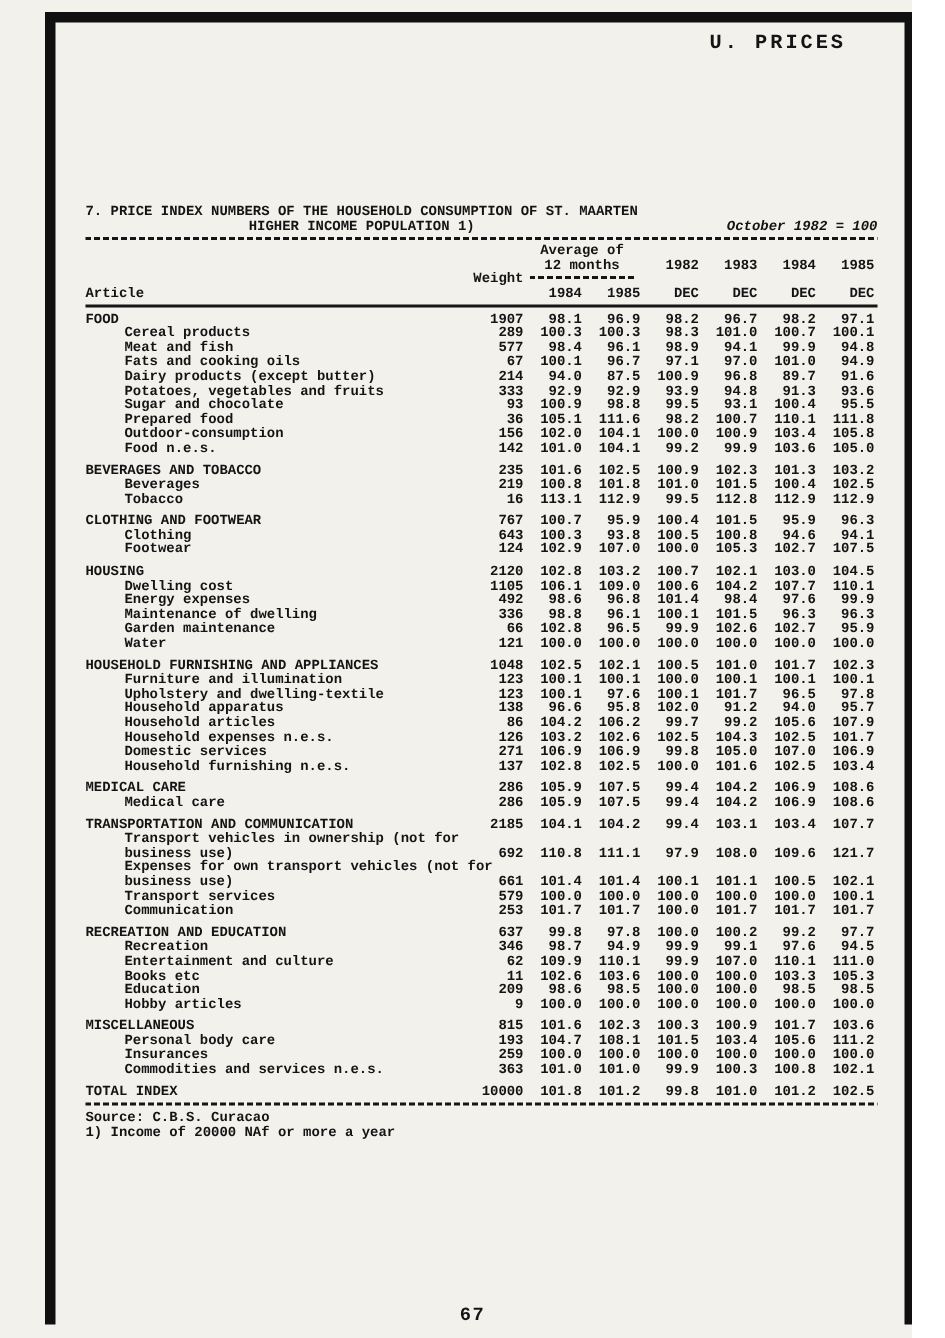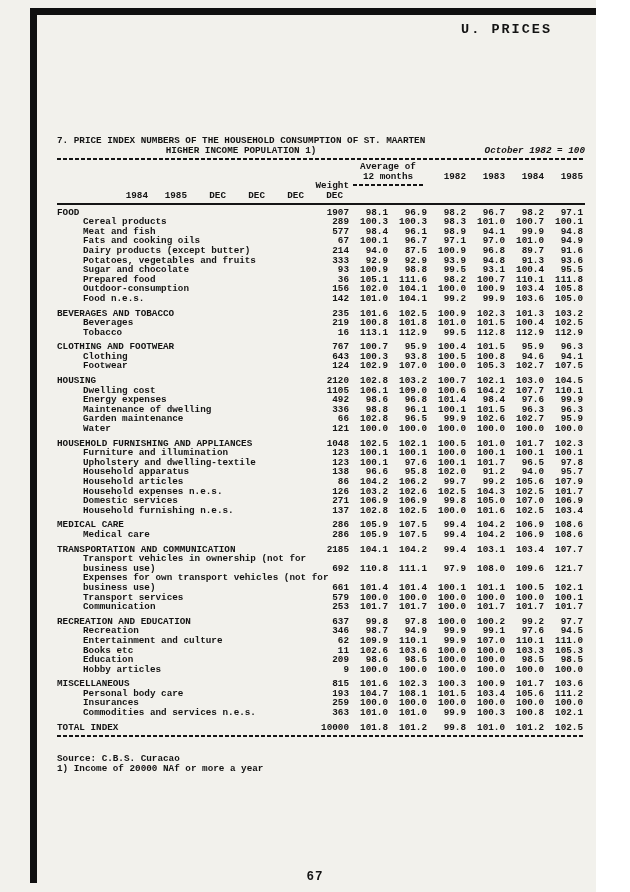--- a/index.html
+++ b/index.html
@@ -3,24 +3,23 @@
 <meta charset="utf-8">
 <style>
   html,body{margin:0;padding:0;}
   body{
     width:630px;height:892px;
     background:#efedе8;
     font-family:"Liberation Mono","DejaVu Sans Mono",monospace;
     color:#141414;
   }
   .page{
-    position:relative;width:552px;height:892px;
+    position:relative;width:608px;height:892px;
     background:#f2f1ec;overflow:hidden;
     font-weight:bold;
-    padding-left:44px;
   }
   
   .frame{
     position:absolute;left:30px;top:8px;width:566px;height:868px;
     border-top:7px solid #101010;
     border-left:7px solid #101010;
     border-right:5px solid #101010;
     pointer-events:none;
   }
   .hdr{
@@ -44,21 +43,21 @@
   .row.blank{height:5px;}
   .c-article{width:240px;overflow:visible;}
   .row.ind .c-article{padding-left:26px;width:214px;}
   .c-w{width:52px;text-align:right;}
   .c-n{width:39px;text-align:right;}
   .avg-center{width:78px;text-align:center;}
   .avg-dash{
     width:70px;height:2px;margin:3px auto 4px auto;
     background:repeating-linear-gradient(to right,#151515 0 4px,transparent 4px 6px);
   }
-  .footer{margin-top:17px;}
+  .footer{margin-top:3px;}
   .footer div{white-space:nowrap;}
   .pageno{
     position:absolute;top:870px;left:0;width:630px;text-align:center;
     font-size:12.5px;font-weight:bold;letter-spacing:1px;
   }
 </style>
 </head>
 <body>
 
 <div class="page">
@@ -106,20 +105,21 @@
         <div class="avg-center">
             <div class="avg-dash"></div>
           </div>
         <div class="c-n"></div>
           <div class="c-n"></div>
           <div class="c-n"></div>
           <div class="c-n"></div>
       </div>
 
       <div class="row">
+        <div class="c-article">Article</div>
         <div class="c-w"></div>
         <div class="c-n">1984</div>
         <div class="c-n">1985</div>
         <div class="c-n">DEC</div>
         <div class="c-n">DEC</div>
         <div class="c-n">DEC</div>
         <div class="c-n">DEC</div>
       </div>
     </div>
 

